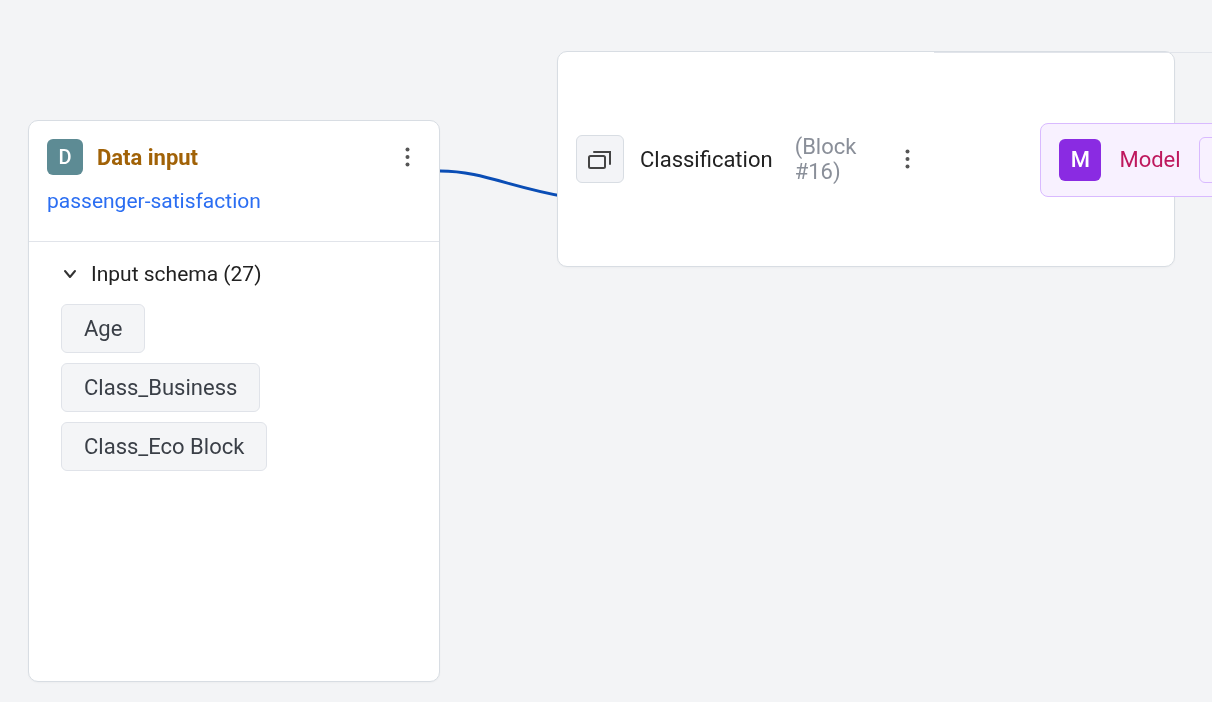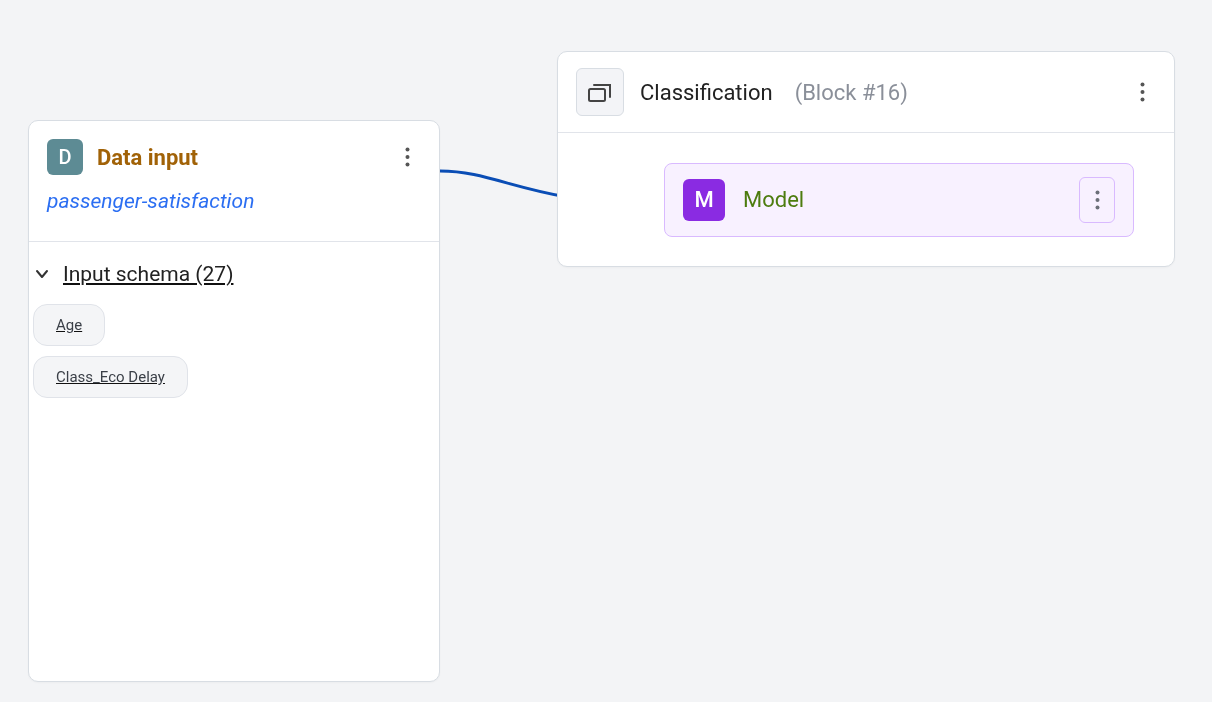--- a/index.html
+++ b/index.html
@@ -73,34 +73,32 @@
     border-radius: 4px;
     color: #555;
   }
   .kebab svg { display:block; }
 
   .dataset-link {
     margin-top: 14px;
     font-size: 21px;
     color: #2b6ef2;
     cursor: pointer;
-    font-style: italic;
   }
 
   .divider {
     height: 1px;
     background: #e1e4ea;
     margin-top: 20px;
   }
 
   .schema-section {
     flex: 1 1 auto;
     overflow: hidden;
-    padding: 20px 18px 0 4px;
-    text-decoration: underline;
+    padding: 20px 18px 0 32px;
   }
   .schema-header {
     display: flex;
     align-items: center;
     gap: 12px;
     font-size: 21px;
     color: #222;
     cursor: pointer;
   }
   .chevron {
@@ -111,34 +109,34 @@
     margin-top: 18px;
     display: flex;
     flex-direction: column;
     gap: 10px;
     overflow: hidden;
   }
   .chip {
     align-self: flex-start;
     background: #f4f5f7;
     border: 1px solid #e0e3e9;
-    border-radius: 14px;
+    border-radius: 6px;
     padding: 11px 22px;
-    font-size: 15px;
+    font-size: 22px;
     color: #3a3f47;
   }
 
   
   .class-card {
     left: 557px;
     top: 51px;
     width: 618px;
     height: 216px;
     display: flex;
-    flex-direction: column;
+    flex-direction: row;
   }
   .class-header {
     display: flex;
     align-items: center;
     gap: 16px;
     padding: 16px 18px;
   }
   .stack-icon-box {
     width: 48px; height: 48px;
     border: 1px solid #d8dde3;
@@ -186,21 +184,21 @@
     color: #fff;
     font-size: 22px;
     font-weight: 500;
     display: flex;
     align-items: center;
     justify-content: center;
     flex: 0 0 auto;
   }
   .model-label {
     font-size: 22px;
-    color: #4d7c0f;
+    color: #be185d;
     flex: 1;
   }
   .model-kebab-box {
     width: 36px; height: 46px;
     border: 1px solid #d9baff;
     border-radius: 6px;
     display:flex;align-items:center;justify-content:center;
     cursor:pointer;
     color:#6b6f78;
   }
@@ -249,21 +247,22 @@
           <span class="chevron">
             <svg width="16" height="16" viewBox="0 0 16 16">
                 <path d="M3 5 L8 11 L13 5" stroke="#333" stroke-width="2" fill="none" stroke-linecap="round" stroke-linejoin="round"></path>
               </svg>
           </span>
           <span id="schema-label">Input schema (27)</span>
         </div>
         <div class="chip-list" id="chip-list">
 
         <div class="chip">Age</div>
-            <div class="chip">Class_Eco Delay</div>
+            <div class="chip">Class_Business</div>
+            <div class="chip">Class_Eco Block</div>
           </div>
       </div>
     </div>
   </div>
 
   <div class="card class-card">
     <div class="class-header">
       <div class="stack-icon-box">
         <svg width="24" height="22" viewBox="0 0 24 22">
           <rect x="1" y="8" width="16" height="12" rx="1.5" stroke="#444" stroke-width="2" fill="none"></rect>

